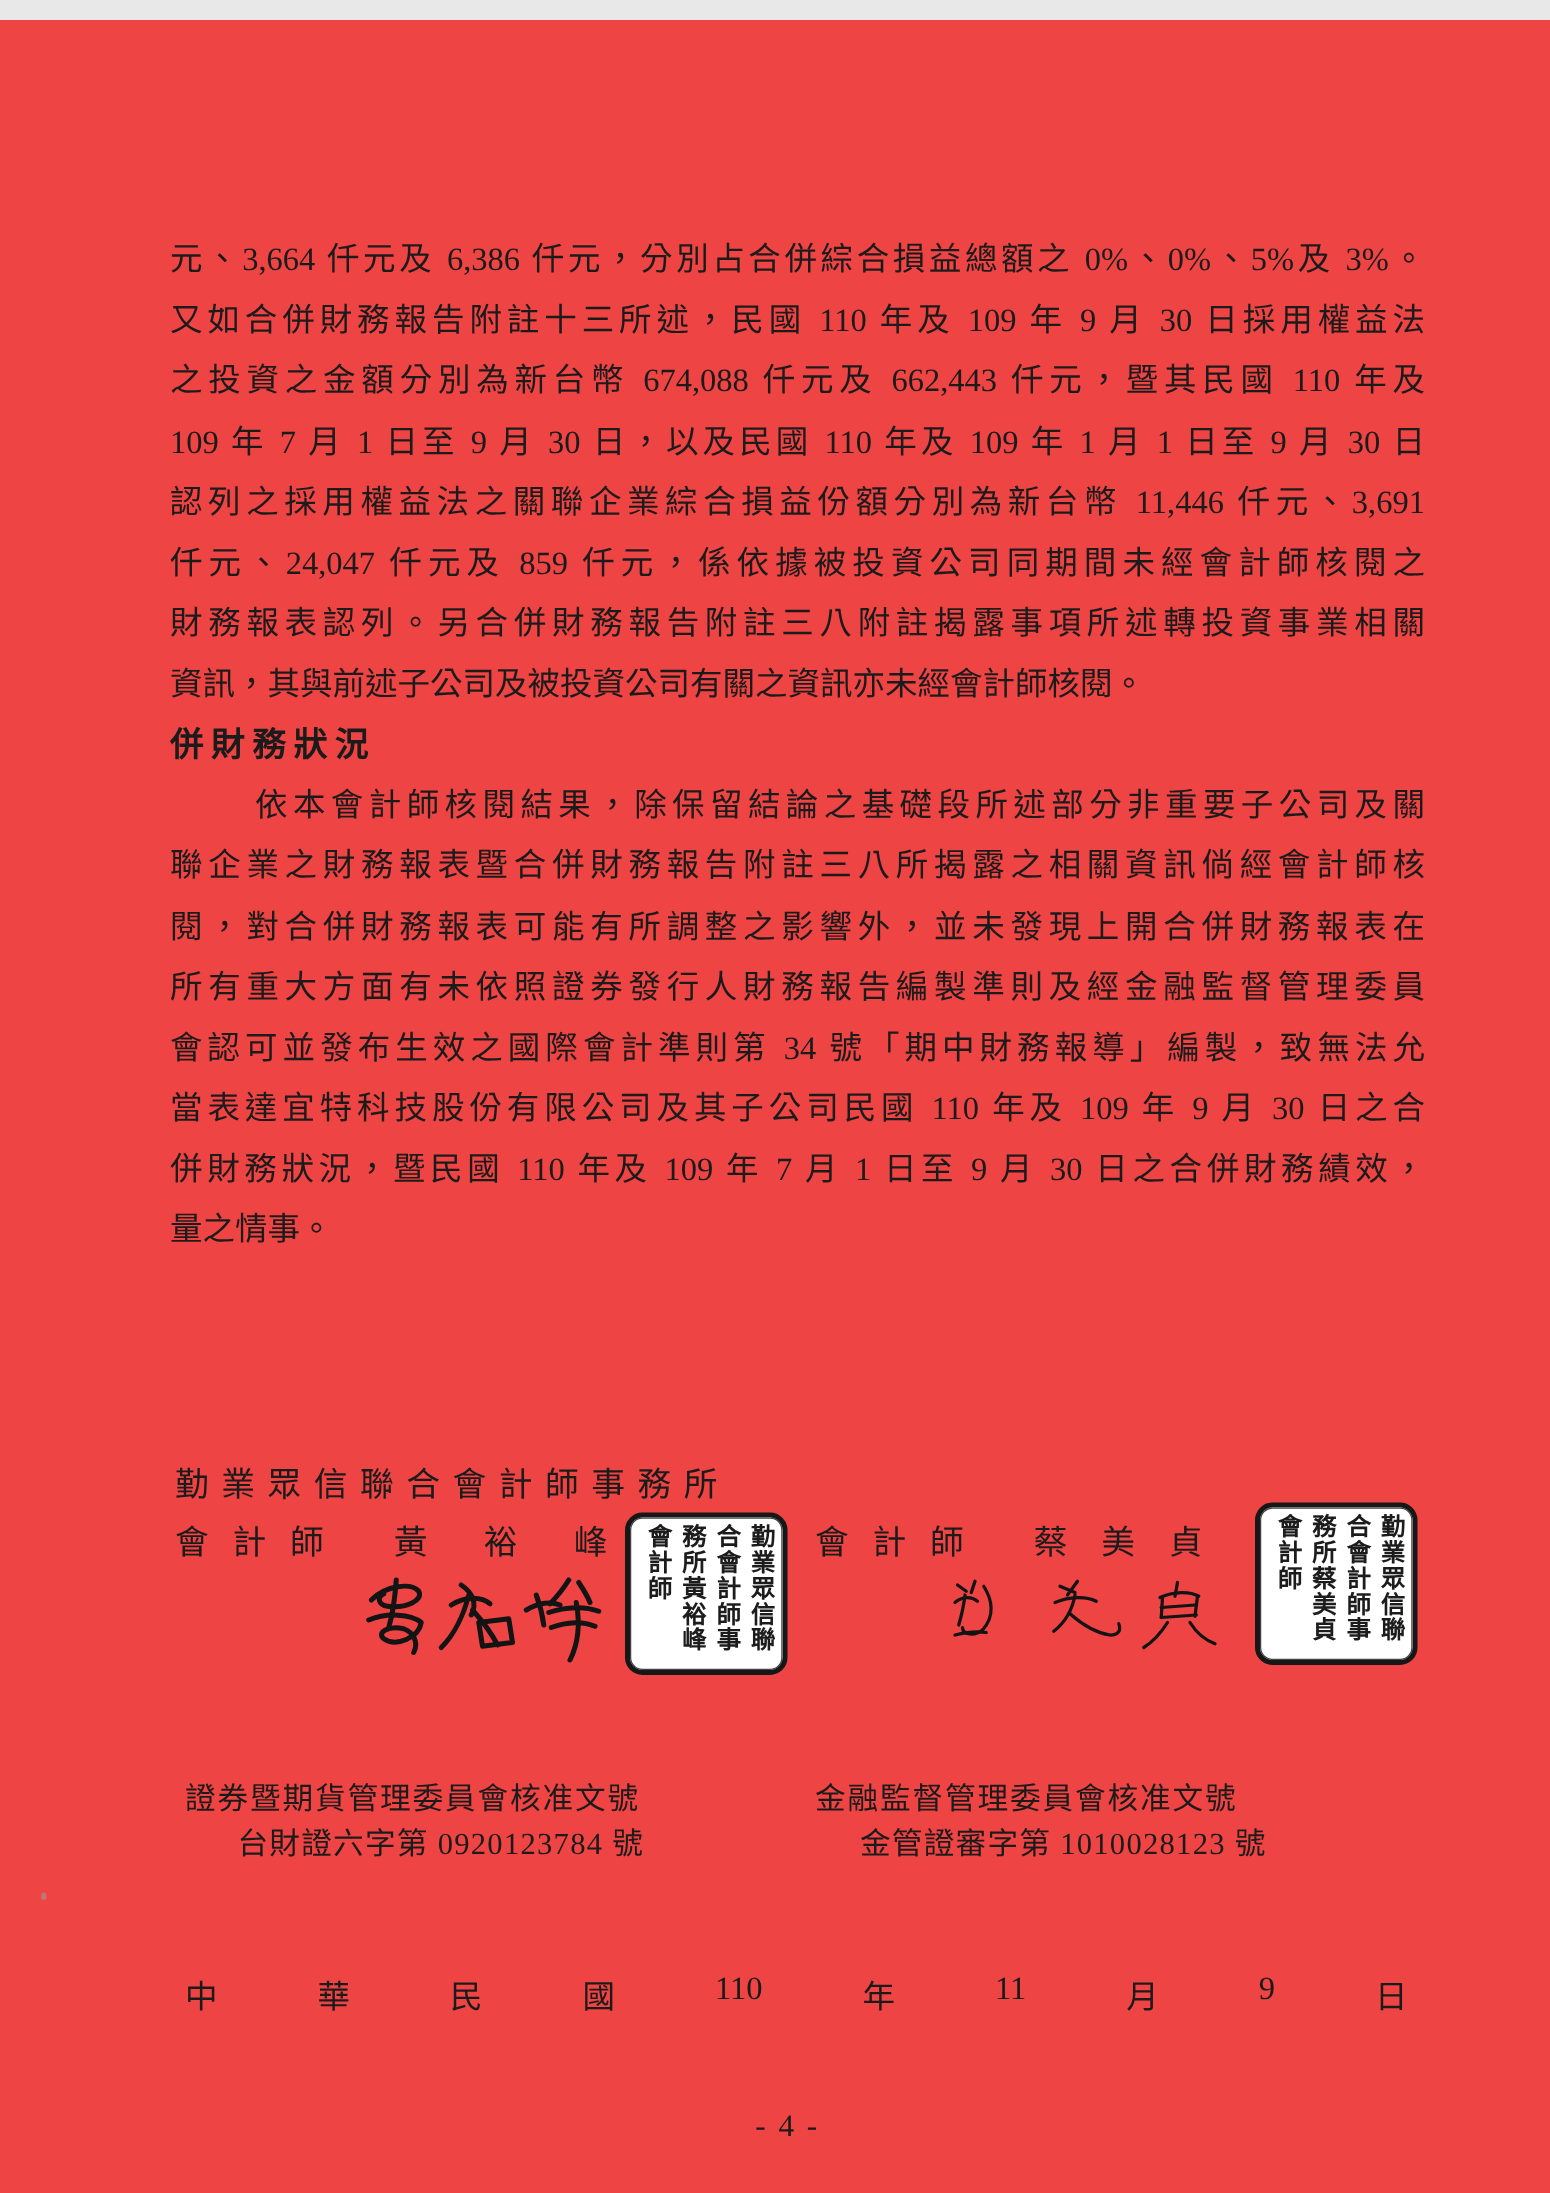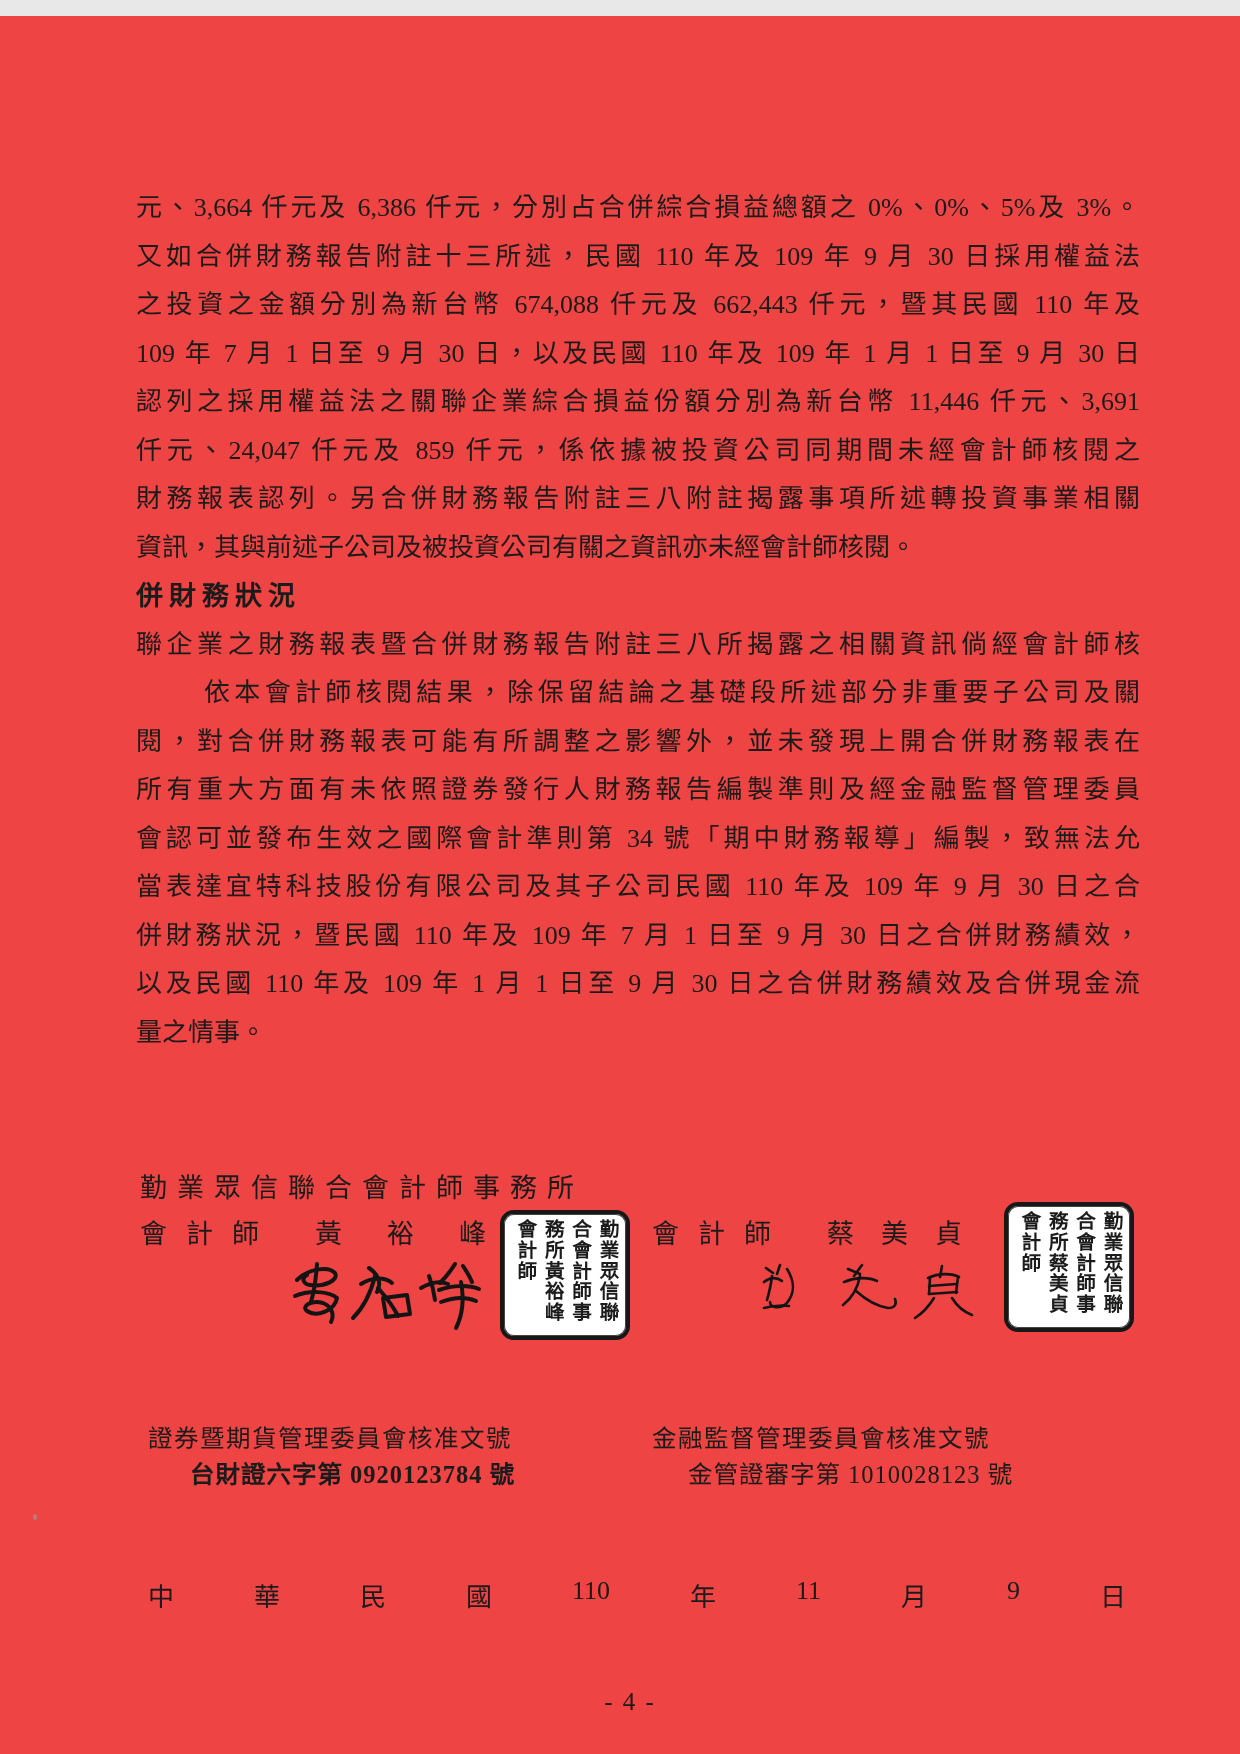--- a/index.html
+++ b/index.html
@@ -68,21 +68,21 @@
   .sig{position:absolute;}
   .sig-left{left:283px;top:1240px;}
   .sig-right{left:756px;top:1244px;}
   .sig path{fill:none;stroke:#141414;stroke-linecap:round;stroke-linejoin:round;}
   .sig-left path{stroke-width:4;}
   .sig-right path{stroke-width:2.6;}
   
   .appr-title{position:absolute;font-size:24.5px;letter-spacing:1.5px;white-space:nowrap;}
   .appr-num{position:absolute;font-size:24.5px;letter-spacing:1px;white-space:nowrap;}
   .appr-l-title{left:148px;top:1403px;}
-  .appr-l-num{left:190px;top:1439px;font-weight:bold;}
+  .appr-l-num{left:190px;top:1439px;}
   .appr-r-title{left:652px;top:1403px;}
   .appr-r-num{left:688px;top:1439px;}
   
   .date-row{
     position:absolute;left:148px;top:1560px;width:978px;
     display:flex;justify-content:space-between;
     font-size:26px;
   }
   
   .pageno{
@@ -101,28 +101,27 @@
   <div class="body-block">
     <div class="bline">元、3,664 仟元及 6,386 仟元，分別占合併綜合損益總額之 0%、0%、5%及 3%。</div>
     <div class="bline">又如合併財務報告附註十三所述，民國 110 年及 109 年 9 月 30 日採用權益法</div>
     <div class="bline">之投資之金額分別為新台幣 674,088 仟元及 662,443 仟元，暨其民國 110 年及</div>
     <div class="bline">109 年 7 月 1 日至 9 月 30 日，以及民國 110 年及 109 年 1 月 1 日至 9 月 30 日</div>
     <div class="bline">認列之採用權益法之關聯企業綜合損益份額分別為新台幣 11,446 仟元、3,691</div>
     <div class="bline">仟元、24,047 仟元及 859 仟元，係依據被投資公司同期間未經會計師核閱之</div>
     <div class="bline">財務報表認列。另合併財務報告附註三八附註揭露事項所述轉投資事業相關</div>
     <div class="bline end">資訊，其與前述子公司及被投資公司有關之資訊亦未經會計師核閱。</div>
     <div class="sec-heading">併財務狀況</div>
+    <div class="bline indent">依本會計師核閱結果，除保留結論之基礎段所述部分非重要子公司及關</div>
     <div class="bline">聯企業之財務報表暨合併財務報告附註三八所揭露之相關資訊倘經會計師核</div>
-    <div class="bline indent">依本會計師核閱結果，除保留結論之基礎段所述部分非重要子公司及關</div>
     <div class="bline">閱，對合併財務報表可能有所調整之影響外，並未發現上開合併財務報表在</div>
     <div class="bline">所有重大方面有未依照證券發行人財務報告編製準則及經金融監督管理委員</div>
     <div class="bline">會認可並發布生效之國際會計準則第 34 號「期中財務報導」編製，致無法允</div>
     <div class="bline">當表達宜特科技股份有限公司及其子公司民國 110 年及 109 年 9 月 30 日之合</div>
     <div class="bline">併財務狀況，暨民國 110 年及 109 年 7 月 1 日至 9 月 30 日之合併財務績效，</div>
-    <div class="bline">以及民國 110 年及 109 年 1 月 1 日至 9 月 30 日之合併財務績效及合併現金流</div>
     <div class="bline end">量之情事。</div>
   </div>
 
   <div class="firm-name">勤業眾信聯合會計師事務所</div>
 
   <div class="acct-row acct-left">
     <span class="acct-title">會計師</span>
     <span class="acct-gap"></span>
     <span class="acct-name-l">黃裕峰</span>
   </div>

